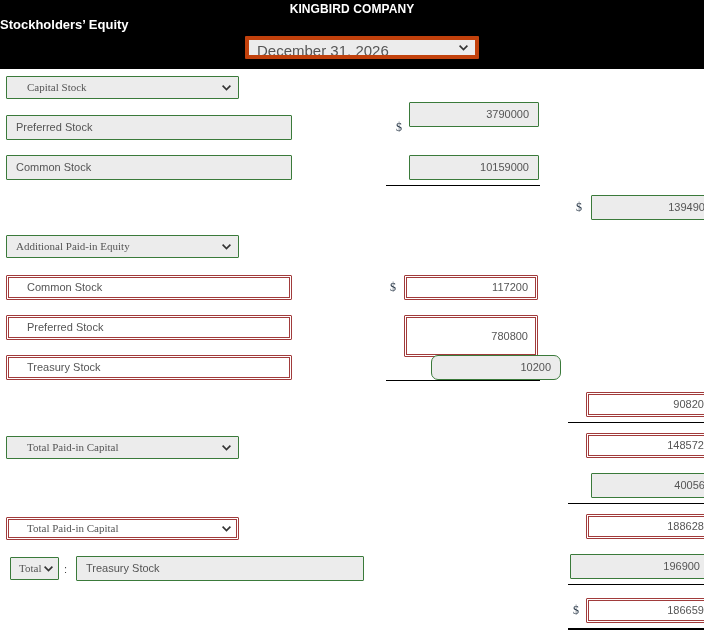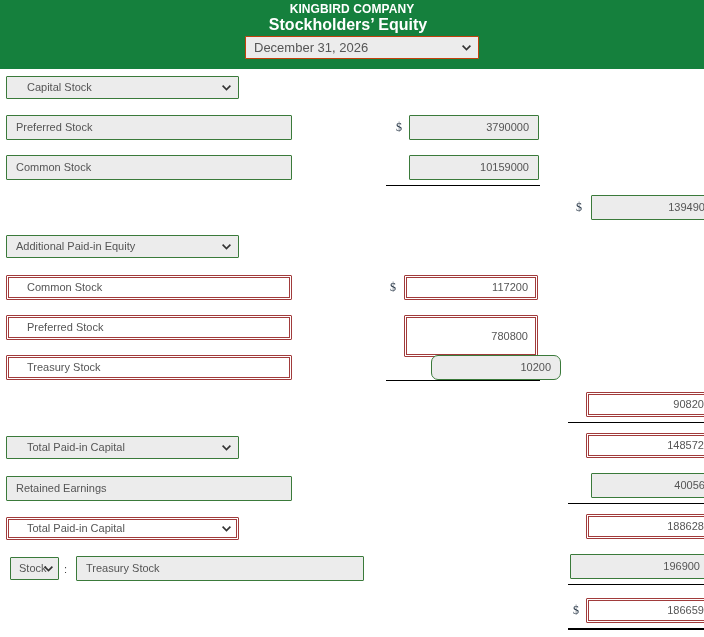--- a/index.html
+++ b/index.html
@@ -14,52 +14,51 @@
     position: relative;
     width: 704px; height: 637px;
     background: #ffffff;
   }
 
   
   .hdr {
     position: absolute;
     left: 0; top: 0;
     width: 704px; height: 69px;
-    background: #15803d;
+    background: #000000;
   }
   .hdr-title {
     position: absolute;
     left: 0; top: 2px;
     width: 704px;
     text-align: center;
     color: #ffffff;
     font-size: 12px;
     font-weight: bold;
     letter-spacing: 0.1px;
     line-height: 15px;
   }
   .hdr-sub {
     position: absolute;
     left: 0; top: 17px;
     width: 696px;
-    text-align: center;
     color: #ffffff;
-    font-size: 16px;
+    font-size: 13px;
     font-weight: bold;
     line-height: 15px;
   }
   .hdr-select {
     position: absolute;
     left: 245px; top: 36px;
     width: 234px; height: 23px;
     background: #ececec;
-    border: 1px solid #c2410c;
+    border: 4px solid #c2410c;
     border-radius: 1px;
     color: #555555;
-    font-size: 13px;
+    font-size: 15px;
     font-family: "Liberation Sans", sans-serif;
     padding: 0 28px 0 8px;
     line-height: 21px;
     white-space: nowrap;
     overflow: hidden;
   }
 
   
   .fld {
     position: absolute;
@@ -67,21 +66,21 @@
     border: 1px solid #3a7a3a;
     border-radius: 1px;
     color: #555555;
     font-size: 11px;
     line-height: 1;
     display: flex;
     align-items: center;
     white-space: nowrap;
     overflow: hidden;
   }
-  .fld.sel { padding-right: 14px; }
+  .fld.sel { padding-right: 14px; font-family: Liberation Serif, serif; }
   .fld.txt { padding-left: 9px; }
   .fld.txt.ind { padding-left: 20px; }
   .fld.num {
     justify-content: flex-end;
     padding-right: 9px;
   }
 
   
   .fld.err {
     background: #ffffff;
@@ -180,49 +179,46 @@
 
   <div class="fld sel txt ind" style="left:6px; top:436px; width:233px; height:23px;">
     <span>Total Paid-in Capital</span>
     <span class="caret">
       <svg width="9" height="6" viewBox="0 0 9 6">
           <path d="M0.6 0.6 L4.5 4.6 L8.4 0.6" fill="none" stroke="#333333" stroke-width="1.6"></path>
         </svg>
     </span>
   </div>
 
-  <div class="fld txt" style="left:6px; top:476px; width:286px; height:25px;">
-    <span>Retained Earnings</span>
-  </div>
 
   <div class="fld sel txt ind err" style="left:6px; top:517px; width:233px; height:23px;">
     <span>Total Paid-in Capital</span>
     <span class="caret">
       <svg width="9" height="6" viewBox="0 0 9 6">
           <path d="M0.6 0.6 L4.5 4.6 L8.4 0.6" fill="none" stroke="#333333" stroke-width="1.6"></path>
         </svg>
     </span>
   </div>
 
   <div class="fld sel txt" style="left:10px; top:557px; width:49px; height:23px; padding-left:8px;">
-    <span>Stock</span>
+    <span>Total</span>
     <span class="caret" style="right:5px;">
       <svg width="9" height="6" viewBox="0 0 9 6">
           <path d="M0.6 0.6 L4.5 4.6 L8.4 0.6" fill="none" stroke="#333333" stroke-width="1.6"></path>
         </svg>
     </span>
   </div>
   <div class="colon" style="left:64px; top:564px;">:</div>
   <div class="fld txt" style="left:76px; top:556px; width:288px; height:25px;">
     <span>Treasury Stock</span>
   </div>
 
 
   <div class="dollar" style="left:396px; top:121px;">$</div>
-  <div class="fld num" style="left:409px; top:115px; width:130px; height:25px;">
+  <div class="fld num" style="left:409px; top:102px; width:130px; height:25px;">
     <span>3790000</span>
   </div>
 
   <div class="fld num" style="left:409px; top:155px; width:130px; height:25px;">
     <span>10159000</span>
   </div>
 
   <div class="rule" style="left:386px; top:185px; width:154px;"></div>
 
   <div class="dollar" style="left:390px; top:281px;">$</div>

